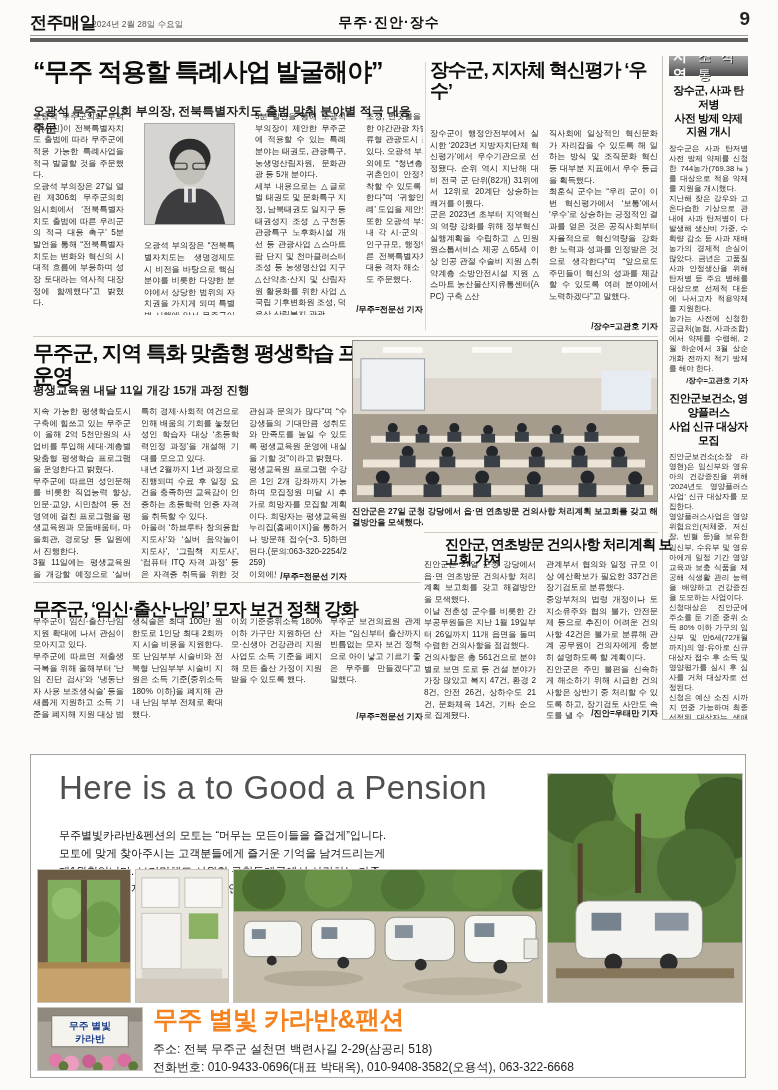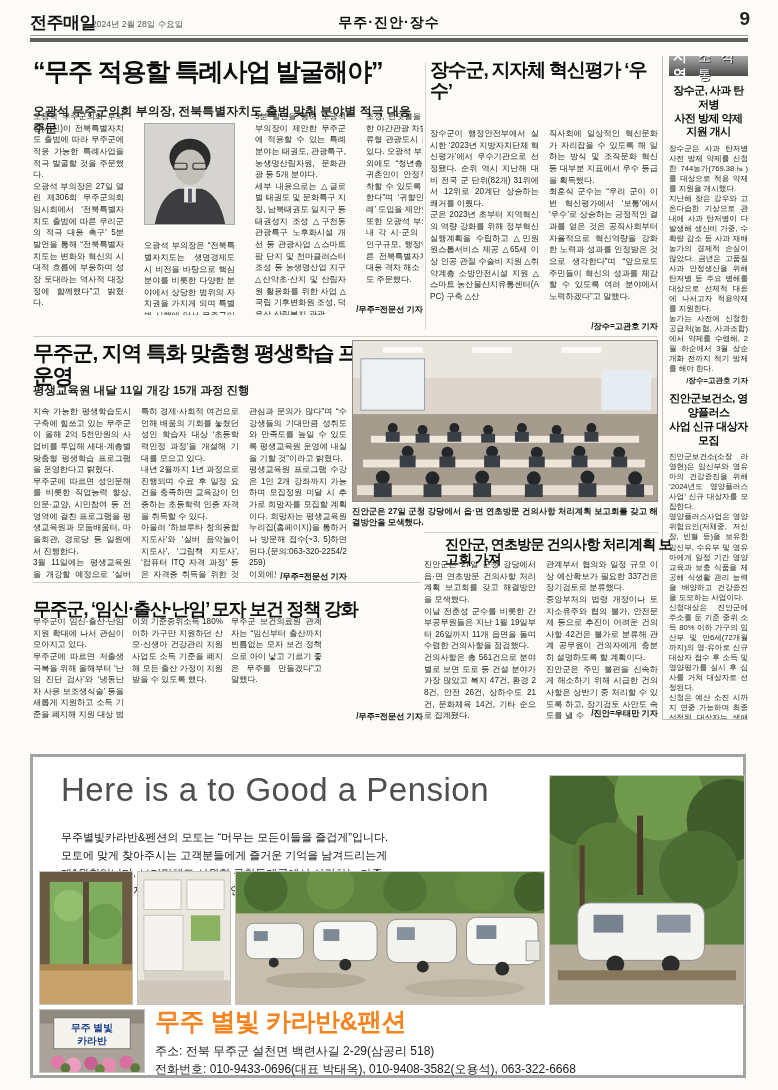--- a/index.html
+++ b/index.html
@@ -62,21 +62,21 @@
   #a4-body .col{width:112px;flex:0 0 auto;}
   
   #a5-rule{left:33px;top:582px;width:388px;}
   #a5-headline{left:33px;top:588px;width:392px;font-size:18px;margin-top:12px;}
   #a5-body{left:33px;top:616px;width:390px;height:106px;gap:8px;}
   #a5-body .col{width:91px;flex:0 0 auto;}
   
   #div-top{left:33px;top:336px;width:625px;}
   #vdiv-1{left:425px;top:62px;height:268px;}
   
-  #ad-box{left:30px;top:754px;width:716px;height:324px;background:#ffffff;border:3px solid #a3a3a3;box-sizing:border-box;}
+  #ad-box{left:30px;top:754px;width:716px;height:324px;background:#ffffff;border:1px solid #a3a3a3;box-sizing:border-box;}
   #ad-headline{left:28px;top:14px;font-size:33px;color:#4f4f4f;font-weight:400;letter-spacing:0.5px;}
   #ad-body{left:28px;top:72px;width:380px;font-size:11px;line-height:1.62;color:#111;white-space:pre-line;}
   .ad-photo{position:absolute;overflow:hidden;border:1px solid #c7c4bd;box-sizing:border-box;}
   #ad-photo-right{left:516px;top:18px;width:196px;height:230px;}
   #ad-photo-mid{left:202px;top:114px;width:310px;height:134px;}
   #ad-photo-a{left:6px;top:114px;width:94px;height:134px;}
   #ad-photo-b{left:104px;top:114px;width:94px;height:134px;}
   #ad-photo-sign{left:6px;top:252px;width:106px;height:64px;}
   #ad-brand{left:122px;top:248px;font-size:25px;font-weight:800;color:#f5831f;letter-spacing:-0.5px;}
   #ad-address{left:122px;top:286px;font-size:12px;color:#222;}
@@ -239,20 +239,22 @@
 진안군은 주민 불편을 신속하게 해소하기 위해 시급한 건의사항은 상반기 중 처리할 수 있도록 하고, 장기검토 사안도 속도를 낼 수 있도록 추진 상황을 지속 점검할 방침이다.
 전춘성 군수는 “군민의 소중한 의견을 군정에 적극적으로 반영해 주민이 체감하고 공감할 수 있는 행정을 실현하겠다”고 말했다.</div>
     <div class="byline">/진안=우태만 기자</div>
   </div>
 
   <div class="abs hairline" id="a5-rule"></div>
   <div class="abs headline" id="a5-headline">무주군, ‘임신·출산·난임’ 모자 보건 정책 강화</div>
   <div class="abs bodyrow" id="a5-body">
     <div class="col">무주군이 임신·출산·난임 지원 확대에 나서 관심이 모아지고 있다.
 무주군에 따르면 저출생 극복을 위해 올해부터 ‘난임 진단 검사’와 ‘냉동난자 사용 보조생식술’ 등을 새롭게 지원하고 소득 기준을 폐지해 지원 대상 범위를 키웠다.</div>
+    <div class="col">생식술은 최대 100만 원 한도로 1인당 최대 2회까지 시술 비용을 지원한다.
+또 난임부부 시술비와 전북형 난임부부 시술비 지원은 소득 기준(중위소득 180% 이하)을 폐지해 관내 난임 부부 전체로 확대했다.</div>
     <div class="col">이외 기준중위소득 180% 이하 가구만 지원하던 산모·신생아 건강관리 지원사업도 소득 기준을 폐지해 모든 출산 가정이 지원받을 수 있도록 했다.</div>
     <div class="col">무주군 보건의료원 관계자는 “임신부터 출산까지 빈틈없는 모자 보건 정책으로 아이 낳고 기르기 좋은 무주를 만들겠다”고 말했다.</div>
     <div class="byline">/무주=전문선 기자</div>
   </div>
 
   <div class="abs" id="ad-box">
     <div class="abs" id="ad-headline">Here is a to Good a Pension</div>
     <div class="abs" id="ad-body">무주별빛카라반&amp;펜션의 모토는 “머무는 모든이들을 즐겁게”입니다.
 모토에 맞게 찾아주시는 고객분들에게 즐거운 기억을 남겨드리는게
 제1원칙입니다. 보기만해도 시원한 구천동계곡에서 사랑하는 가족,

